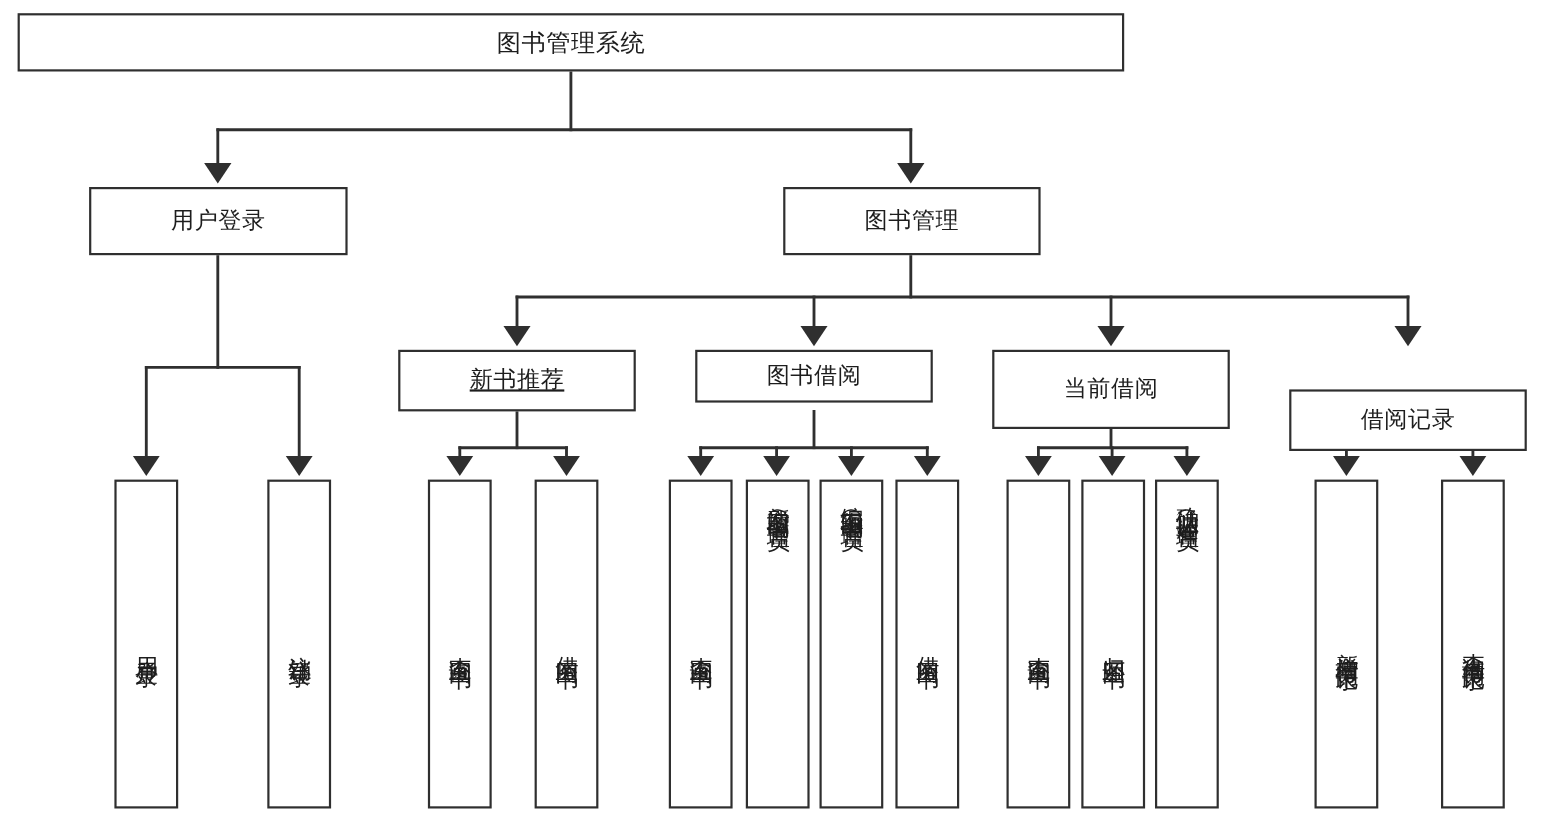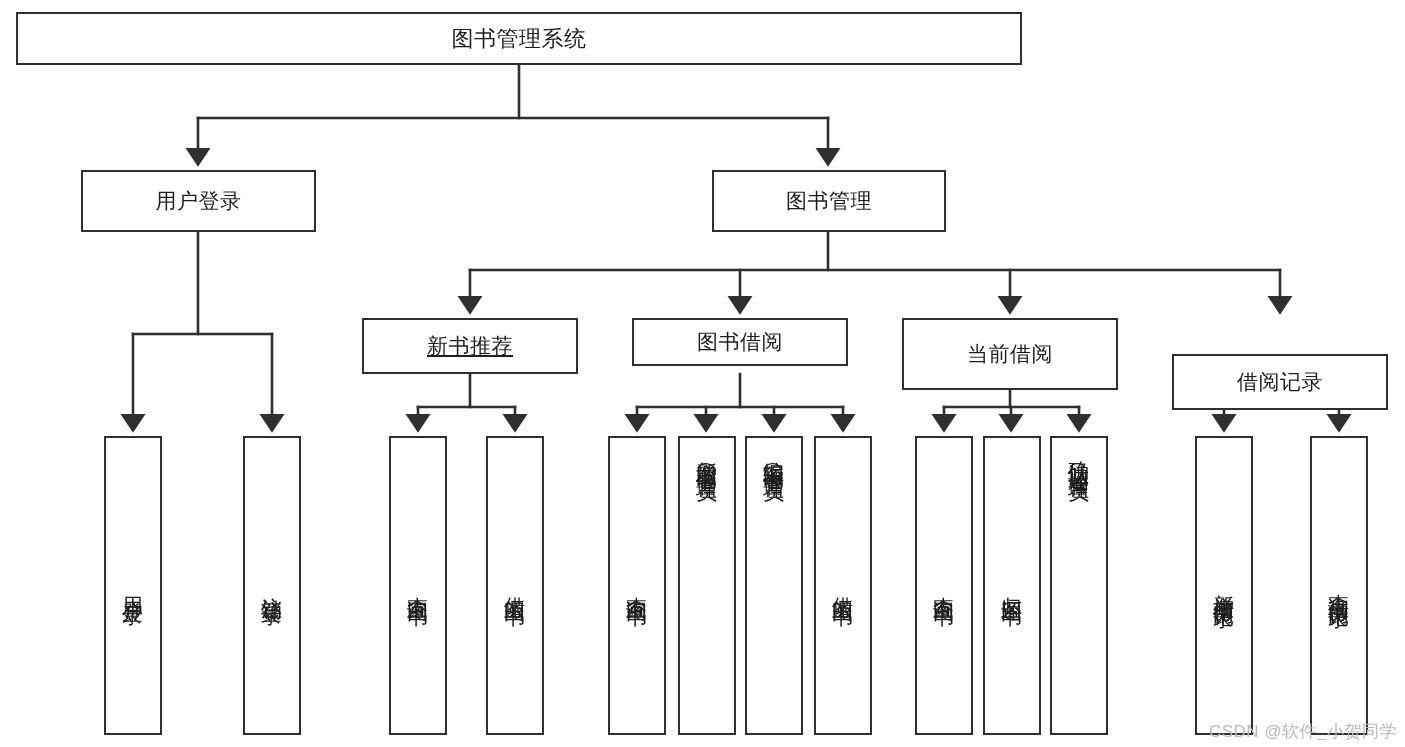--- a/index.html
+++ b/index.html
@@ -198,15 +198,14 @@
     <span class="label">确认归还（管理员）</span>
   </div>
 
   <div class="node vert mid" style="left:1195px; top:436px; width:58px; height:299px;">
     <span class="label">新增借阅记录</span>
   </div>
   <div class="node vert mid" style="left:1310px; top:436px; width:58px; height:299px;">
     <span class="label">查询借阅记录</span>
   </div>
 
-  <div id="watermark">CSDN @软件_小贺同学</div>
 
 </div>
 
 </body></html>

